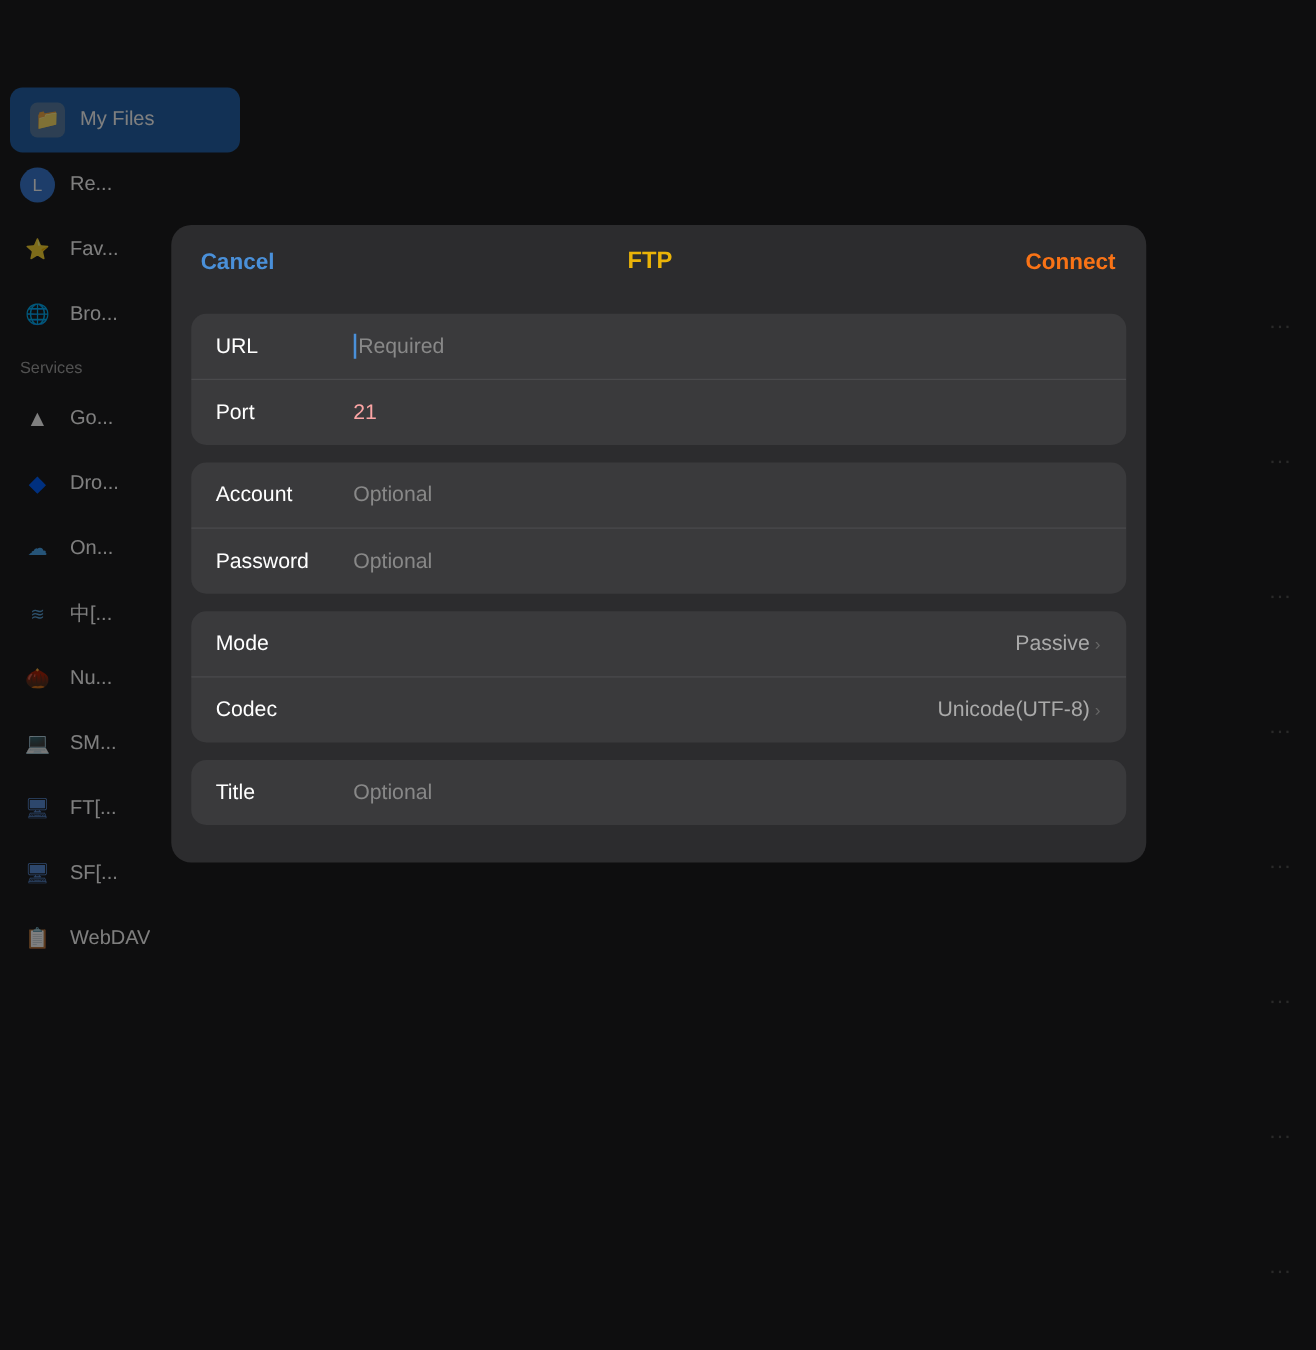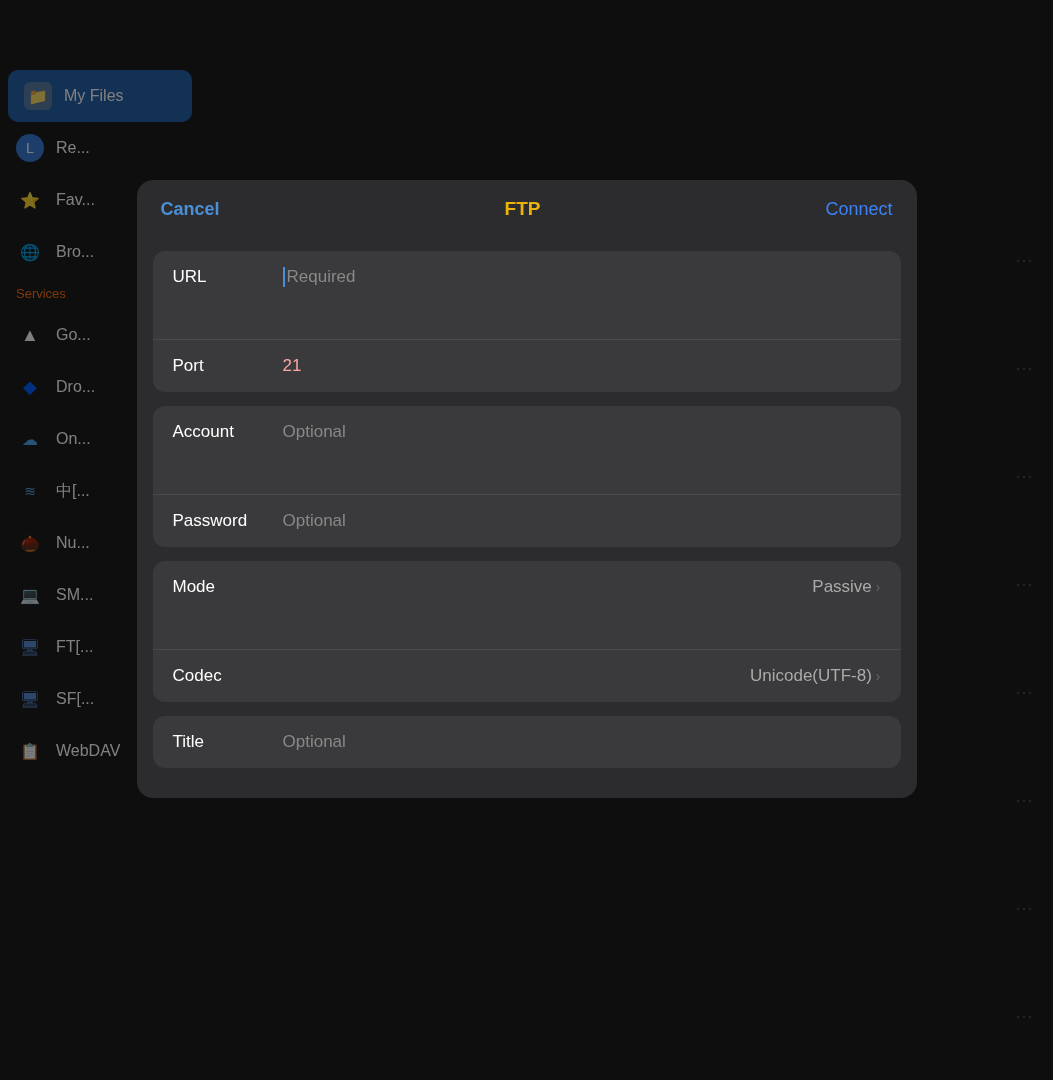--- a/index.html
+++ b/index.html
@@ -131,21 +131,21 @@
       justify-content: center;
       font-size: 16px;
       flex-shrink: 0;
     }
 
     .icon-myfiles { background-color: #5b7fa6; }
     .icon-recent { background-color: #3a7bd5; border-radius: 50%; }
 
     .sidebar-section-label {
       padding: 8px 16px;
-      color: #f97316;
+      color: #a3a3a3;
       font-size: 13px;
       font-weight: 500;
     }
 
     .sidebar-item-label {
       color: #fff;
       font-size: 16px;
       white-space: nowrap;
       overflow: hidden;
       text-overflow: ellipsis;
@@ -204,23 +204,23 @@
       cursor: pointer;
     }
 
     .modal-title {
       color: #eab308;
       font-size: 19px;
       font-weight: 600;
     }
 
     .modal-connect {
-      color: #3b82f6;
+      color: #f97316;
       font-size: 18px;
-      font-weight: 400;
+      font-weight: 700;
       background: none;
       border: none;
       cursor: pointer;
     }
 
     
     .modal-body {
       padding: 17px 16px 30px;
       display: flex;
       flex-direction: column;
@@ -236,21 +236,20 @@
 
     .form-row {
       display: flex;
       align-items: center;
       padding: 16px 20px;
       position: relative;
     }
 
     .form-row + .form-row {
       border-top: 1px solid #4a4a4c;
-      margin-top: 36px;
     }
 
     .form-label {
       color: #ffffff;
       font-size: 17px;
       font-weight: 400;
       width: 110px;
       flex-shrink: 0;
     }
 

